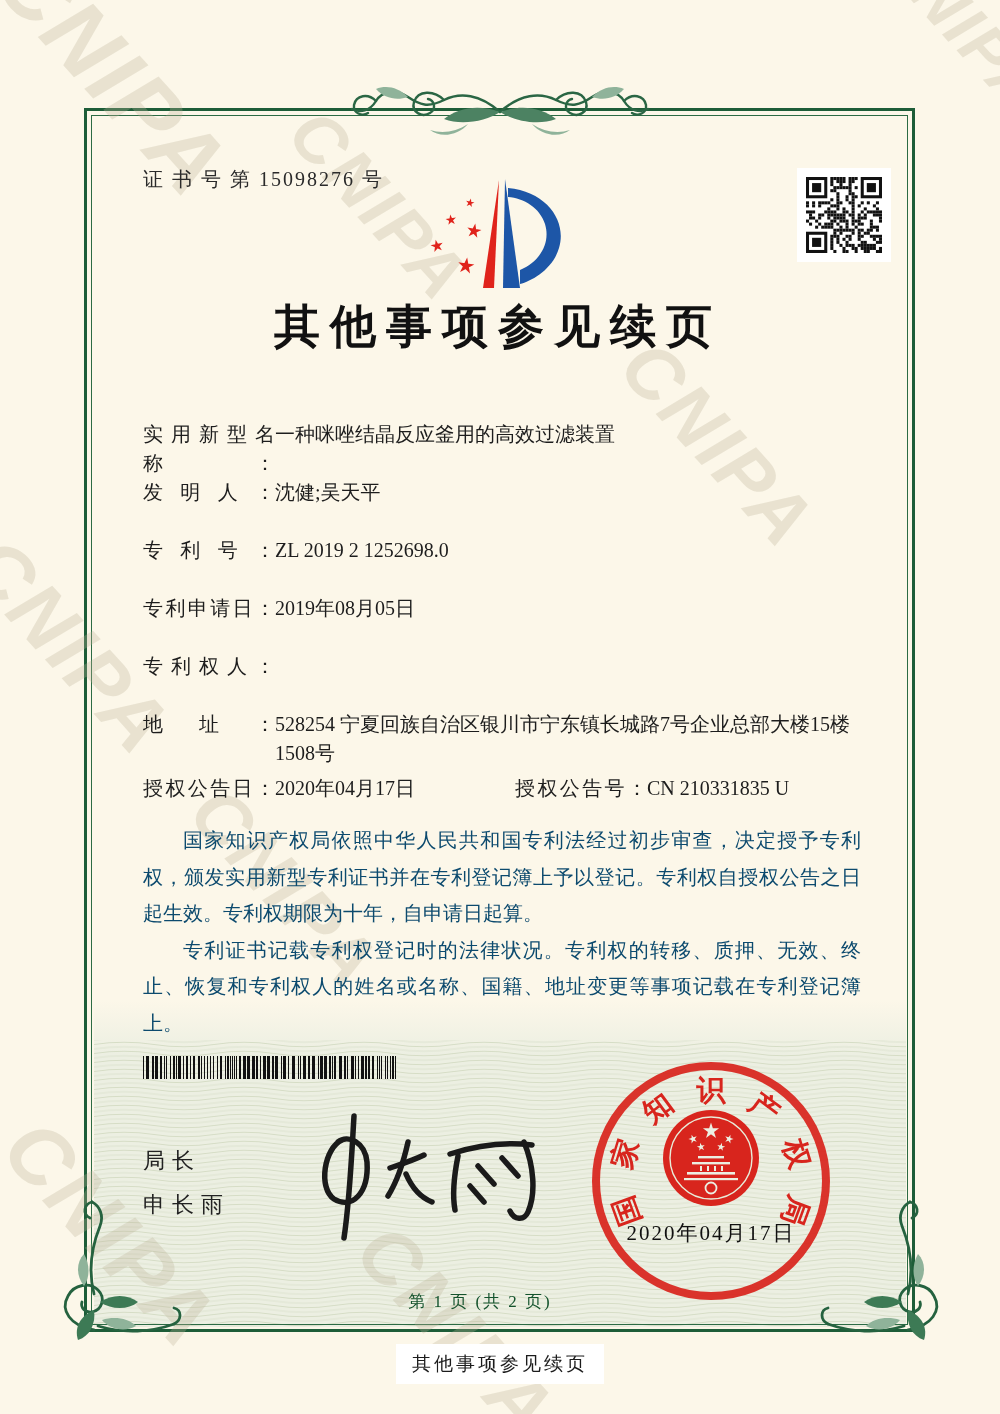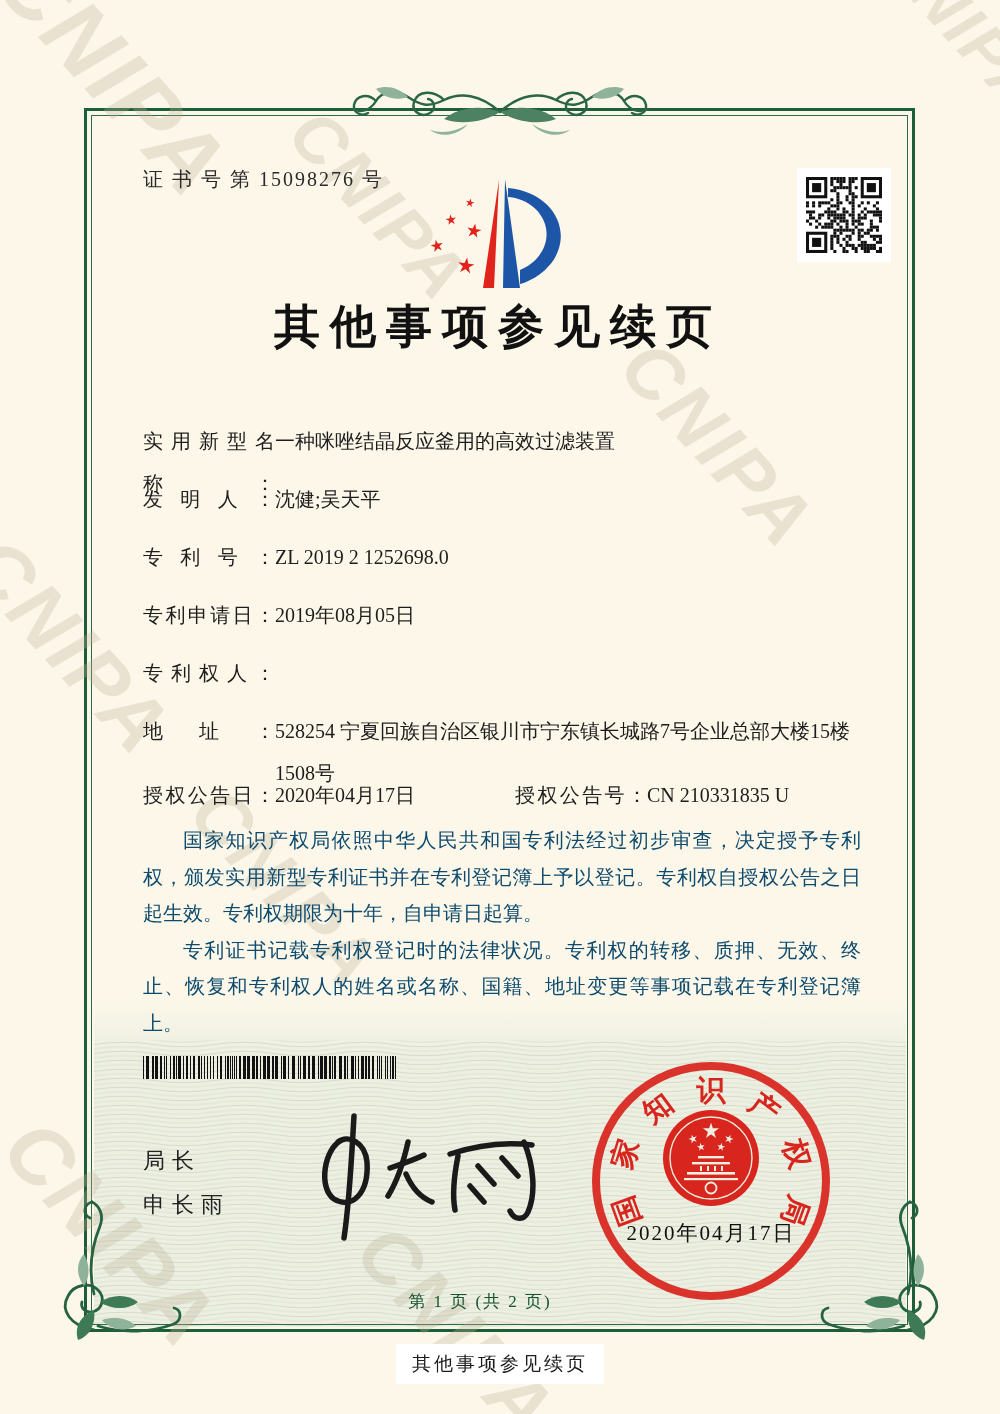--- a/index.html
+++ b/index.html
@@ -39,21 +39,21 @@
   .orn-br{left:812px;top:1198px;transform:scaleX(-1);}
   
   .content{position:absolute;inset:0;z-index:5;}
   .cert-no{position:absolute;left:143px;top:166px;font-size:20px;letter-spacing:2px;color:#2a2a2a;}
   .logo{position:absolute;left:420px;top:170px;}
   .qr{position:absolute;left:797px;top:168px;width:94px;height:94px;background:#fff;
     display:flex;align-items:center;justify-content:center;}
   .title{position:absolute;left:84px;top:296px;width:828px;text-align:center;
     font-size:46px;font-weight:700;letter-spacing:10px;color:#111;}
   .rows{position:absolute;left:143px;top:420px;width:720px;font-size:20px;}
-  .row{position:absolute;left:0;display:flex;line-height:42px;}
+  .row{position:absolute;left:0;display:flex;line-height:29px;}
   .r0{top:0}.r1{top:58px}.r2{top:116px}.r3{top:174px}.r4{top:232px}.r5{top:290px}.rg{top:354px}
   .flabel{flex:0 0 132px;text-align:justify;text-align-last:justify;}
   .fvalue{flex:1;}
   .addr .fvalue{max-width:578px;}
   .gval1{flex:0 0 240px;}
   .body-text{position:absolute;left:143px;top:822px;width:718px;
     font-size:20px;line-height:36.5px;text-align:justify;color:#0c4a6e;}
   .body-text p{margin:0;text-indent:2em;}
   .barcode{position:absolute;left:143px;top:1056px;}
   .signer{position:absolute;left:143px;font-family:"Liberation Sans","DejaVu Sans",sans-serif;

